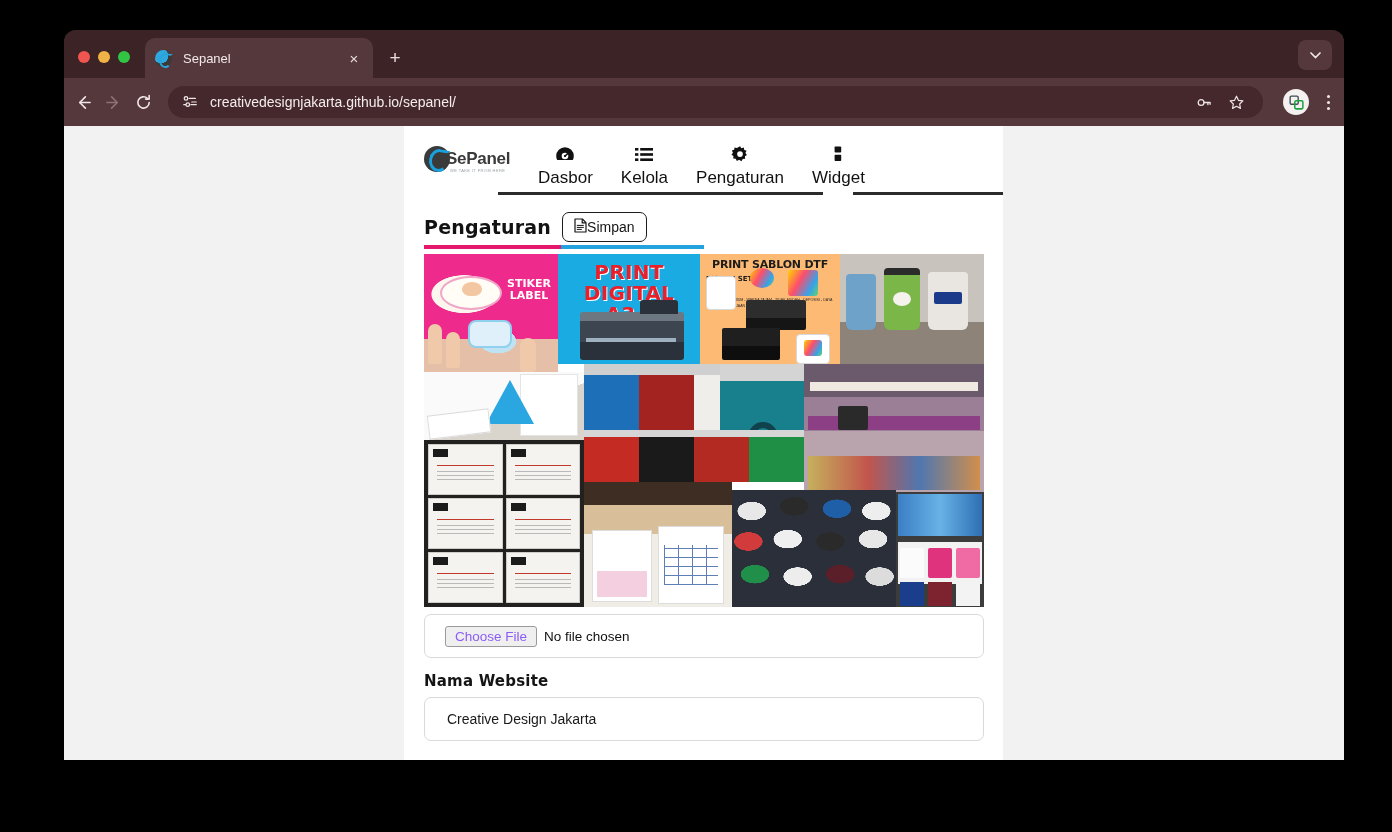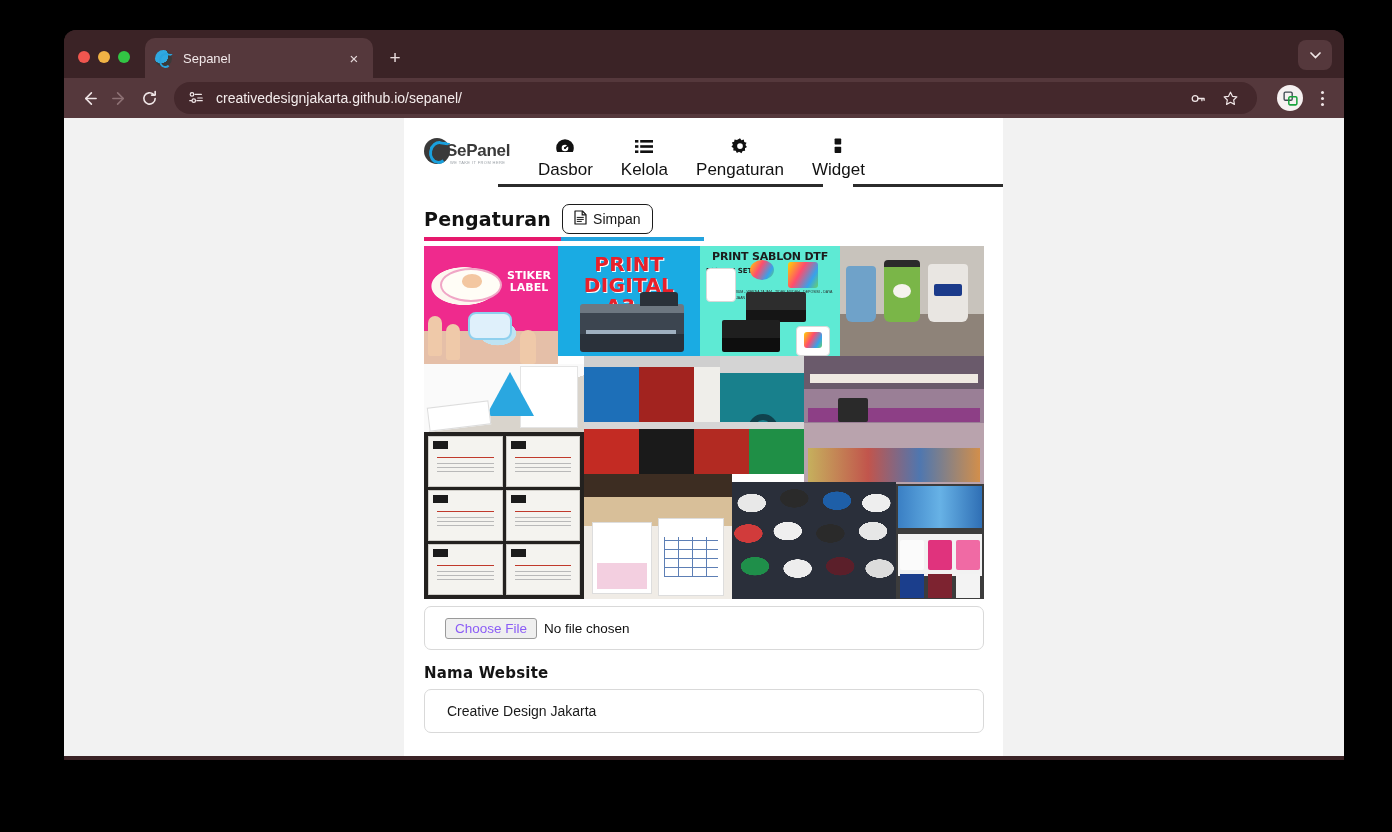--- a/index.html
+++ b/index.html
@@ -78,24 +78,24 @@
     width: 34px; height: 30px;
     background: #55383c; border-radius: 8px;
     color: #efe4e5; font-size: 11px;
     display: flex; align-items: center; justify-content: center;
     cursor: pointer;
   }
 
   
   #toolbar {
     position: relative;
-    height: 40px;
+    height: 48px;
     background: #55383c;
     display: flex; align-items: center;
-    padding: 0 10px;
+    padding: 0 4px;
     text-align: center;
   }
   .tb-btn {
     width: 30px; height: 30px;
     display: flex; align-items: center; justify-content: center;
     color: #f0e6e7; font-size: 16px; cursor: pointer;
     flex: 0 0 30px;
   }
   .tb-btn.disabled { color: #8d7174; }
   #omnibox {
@@ -218,21 +218,21 @@
     display: flex; align-items: center;
     gap: 11px;
     padding-top: 16px;
   }
   #page-title {
     font-size: 19px; font-weight: 700; color: #121212;
     letter-spacing: 0.2px;
     font-family: "DejaVu Sans", sans-serif;
   }
   #save-button {
-    display: inline-flex; align-items: center; gap: 6px;
+    display: inline-flex; align-items: center; 
     border: 1px solid #1c1c1c;
     border-radius: 7px;
     background: #fff;
     padding: 5px 11px;
     font-size: 14px; color: #151515;
     cursor: pointer;
   }
   #accent-bar {
     margin-top: 3px;
     height: 4px;
@@ -292,21 +292,21 @@
   }
   #ph-print .machine::before {
     content: ""; position: absolute; left: 60px; top: -12px; width: 38px; height: 14px;
     background: #2a313a; border-radius: 3px 3px 0 0;
   }
   #ph-print .machine::after {
     content: ""; position: absolute; left: 6px; top: 26px; width: 90px; height: 4px;
     background: #9fb0c0;
   }
 
-  #ph-dtf { left: 276px; top: 0; width: 140px; height: 117px; background: #5eead4; }
+  #ph-dtf { left: 276px; top: 0; width: 140px; height: 117px; background: #fdba74; }
   #ph-dtf .cap { top: 5px; color: #1c1c1c; font-size: 11px; letter-spacing: -0.2px; }
   #ph-dtf .sub { position: absolute; left: 6px; top: 22px; font-size: 7px; font-weight: 700;
     color: #1d1d1d; line-height: 1.1; font-family: "DejaVu Sans", sans-serif; }
   #ph-dtf .bullets { position: absolute; left: 6px; top: 44px; font-size: 3.6px;
     color: #2a2a2a; line-height: 1.55; }
   #ph-dtf .printerA {
     position: absolute; left: 46px; top: 46px; width: 60px; height: 30px;
     background: linear-gradient(180deg, #2d2d2d 0 60%, #151515 60% 100%); border-radius: 2px;
   }
   #ph-dtf .printerB {

